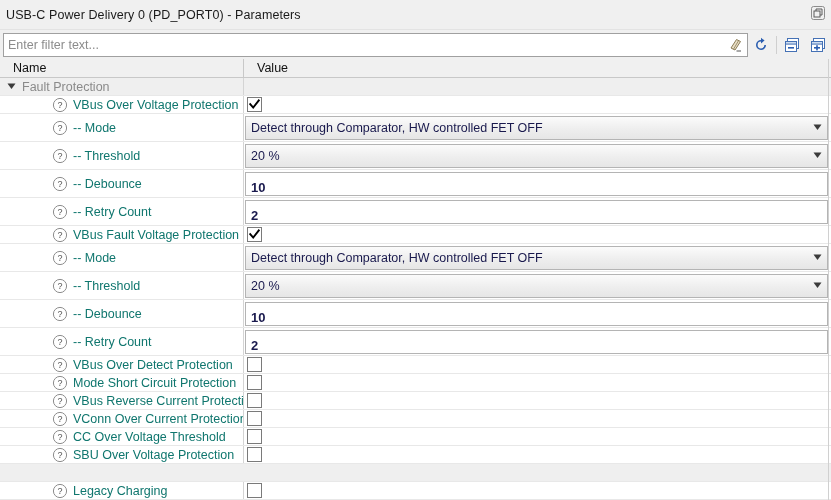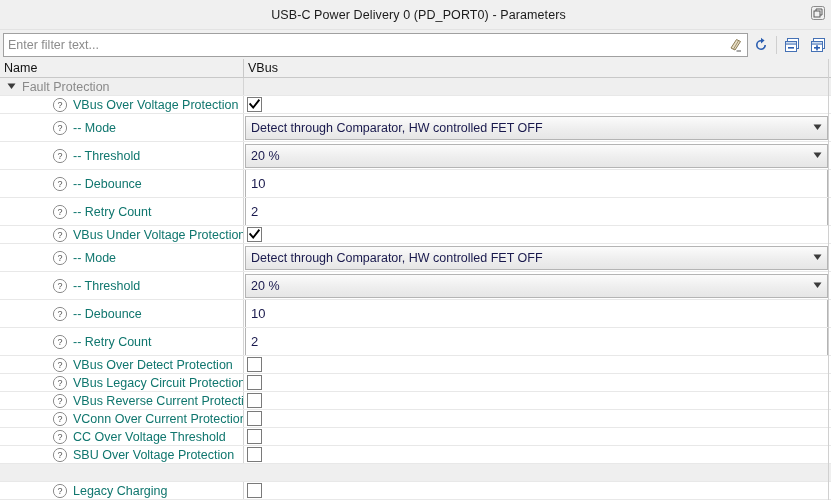--- a/index.html
+++ b/index.html
@@ -18,21 +18,20 @@
   }
 
   
   .titlebar {
     position: relative;
     height: 29px;
     background: #f0f0f0;
     border-bottom: 1px solid #e3e3e3;
     display: flex;
     align-items: center;
-    justify-content: center;
   }
   .titlebar-title {
     padding-left: 6px;
     font-size: 12.5px;
     color: #1a1a1a;
     letter-spacing: 0.1px;
     white-space: nowrap;
   }
   .titlebar-actions {
     position: absolute;
@@ -119,21 +118,21 @@
   .thead {
     display: flex;
     height: 19px;
     background: #f0f0f0;
     border-bottom: 1px solid #c8c8c8;
     box-sizing: border-box;
   }
   .th {
     font-size: 12.5px;
     color: #111;
-    padding-left: 4px;
+    padding-left: 13px;
     line-height: 18px;
     box-sizing: border-box;
     overflow: hidden;
     white-space: nowrap;
   }
   .th-name { width: 244px; border-right: 1px solid #c8c8c8; }
   .th-value { flex: 1 1 auto; }
 
   .row {
     display: flex;
@@ -238,28 +237,29 @@
   .combo-arrow {
     width: 20px;
     flex: 0 0 20px;
     display: flex;
     align-items: center;
     justify-content: center;
   }
 
   .textfield {
     flex: 1 1 auto;
-    height: 30px;
+    height: 24px;
     margin-left: 1px;
     box-sizing: border-box;
     background: #ffffff;
     border: 1px solid #b4b4b4;
     display: flex;
-    align-items: center;
+    align-items: flex-end;
     min-width: 0;
+    font-weight: bold;
   }
   .textfield-text {
     padding-left: 5px;
     font-size: 13px;
     color: #19194d;
     white-space: nowrap;
     overflow: hidden;
   }
 
   .table-right-edge {
@@ -323,21 +323,21 @@
       <rect x="1.5" y="4.5" width="11" height="2.6" fill="#cddcf0" stroke="#4571b5"></rect>
       <rect x="4" y="10" width="6" height="1.6" fill="#2a5db0"></rect>
       <rect x="6.2" y="8.2" width="1.6" height="5.2" fill="#2a5db0"></rect>
     </svg>
   </div>
 </div>
 
 <div class="table">
   <div class="thead">
     <div class="th th-name">Name</div>
-    <div class="th th-value">VBus</div>
+    <div class="th th-value">Value</div>
   </div>
   <div id="rows">
       <div class="row group">
         <div class="cell-name">
           <span class="group-caret">
             <svg width="9" height="7" viewBox="0 0 9 7">
               <path d="M0.5 0.5 H8.5 L4.5 6 Z" fill="#3b3b3b"></path>
             </svg>
           </span>
           <span class="group-label">Fault Protection</span>
@@ -431,21 +431,21 @@
           </span>
         </div>
       </div>
       <div class="row short">
         <div class="cell-name">
           <span class="indent"></span>
           <svg class="help-icon" viewBox="0 0 16 16">
             <circle cx="8" cy="8" r="6.6" fill="#ffffff" stroke="#8d8d8d"></circle>
             <text x="8" y="11.4" text-anchor="middle" font-family="Liberation Sans, sans-serif" font-size="9" fill="#555">?</text>
           </svg>
-          <span class="leaf-label">VBus Under Voltage Protection</span>
+          <span class="leaf-label">VBus Fault Voltage Protection</span>
         </div>
         <div class="cell-value">
           <span class="checkbox">
             <svg width="11" height="11" viewBox="0 0 11 11">
               <path d="M1.2 5.2 L4.2 8.6 L9.8 1.4" fill="none" stroke="#000" stroke-width="1.9" stroke-linecap="square"></path>
             </svg>
           </span>
         </div>
       </div>
       <div class="row tall">
@@ -531,21 +531,21 @@
           <span class="checkbox"></span>
         </div>
       </div>
       <div class="row short">
         <div class="cell-name">
           <span class="indent"></span>
           <svg class="help-icon" viewBox="0 0 16 16">
             <circle cx="8" cy="8" r="6.6" fill="#ffffff" stroke="#8d8d8d"></circle>
             <text x="8" y="11.4" text-anchor="middle" font-family="Liberation Sans, sans-serif" font-size="9" fill="#555">?</text>
           </svg>
-          <span class="leaf-label">VBus Legacy Circuit Protection</span>
+          <span class="leaf-label">Mode Short Circuit Protection</span>
         </div>
         <div class="cell-value">
           <span class="checkbox"></span>
         </div>
       </div>
       <div class="row short">
         <div class="cell-name">
           <span class="indent"></span>
           <svg class="help-icon" viewBox="0 0 16 16">
             <circle cx="8" cy="8" r="6.6" fill="#ffffff" stroke="#8d8d8d"></circle>

